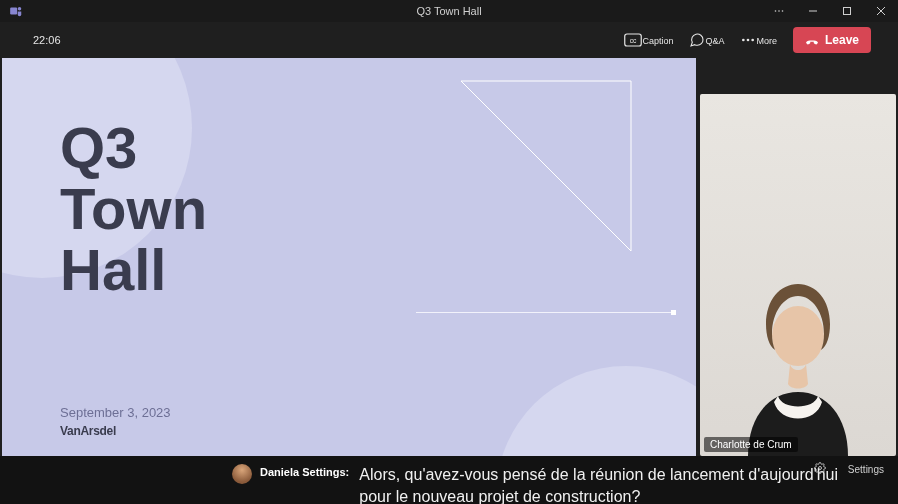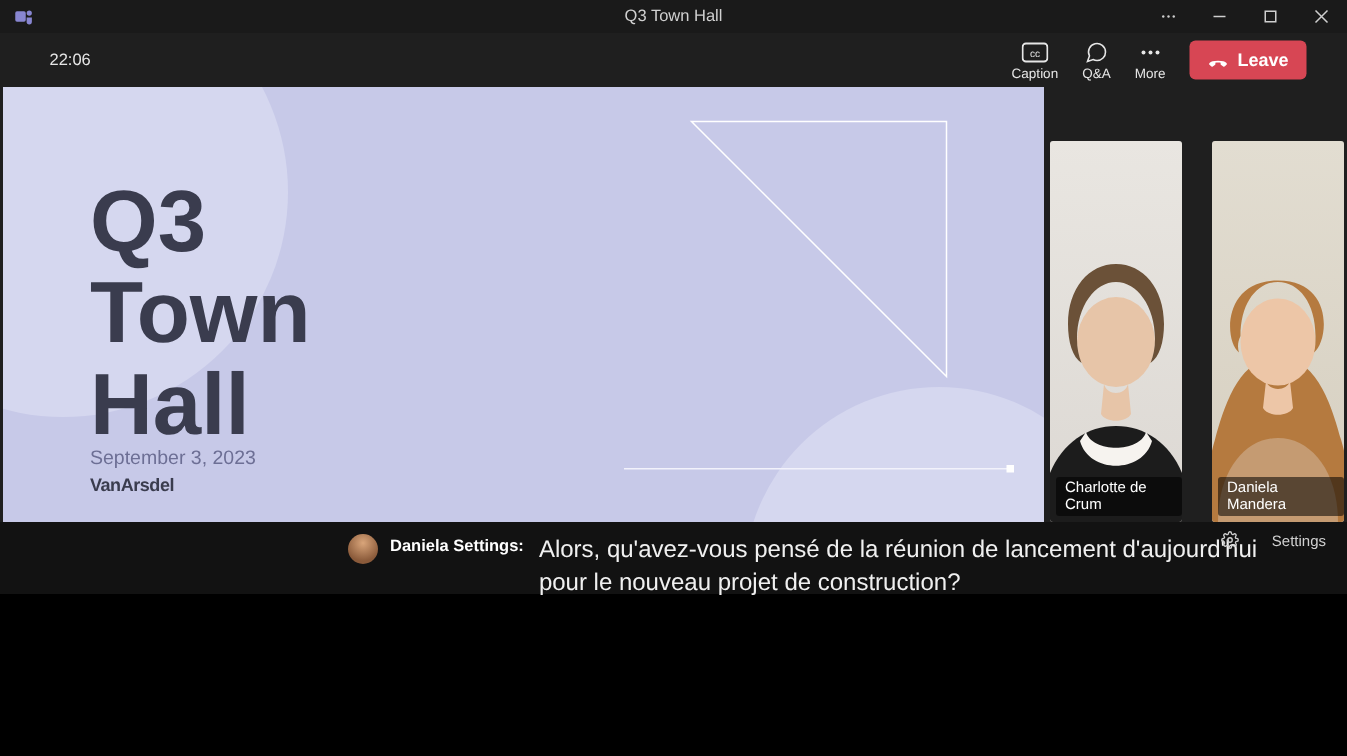--- a/index.html
+++ b/index.html
@@ -1,31 +1,31 @@
 <!DOCTYPE html>
 <html><head>
 <meta charset="utf-8">
 <style>
   * { margin: 0; padding: 0; box-sizing: border-box; }
   html, body { width: 898px; height: 504px; overflow: hidden; font-family: "Segoe UI", Arial, sans-serif; background: #000; color: #fff; }
-  .window { width: 898px; height: 396px; display: flex; flex-direction: column; background: #1f1f1f; }
+  .window { width: 898px; height: 504px; display: flex; flex-direction: column; background: #1f1f1f; }
 
   
   .titlebar { height: 22px; background: #1a1a1a; display: flex; align-items: center; position: relative; }
   .titlebar .app-icon { width: 20px; height: 20px; margin-left: 6px; display: flex; align-items: center; justify-content: center; color: #8886d1; }
   .titlebar .title { position: absolute; left: 50%; transform: translateX(-50%); font-size: 11px; color: #d0d0d0; }
   .titlebar .win-controls { margin-left: auto; display: flex; }
   .titlebar .win-btn { width: 34px; height: 22px; display: flex; align-items: center; justify-content: center; color: #cfcfcf; }
   .titlebar .win-btn svg { display:block; }
 
   
   .topbar { height: 36px; background: #1f1f1f; display: flex; align-items: center; padding: 0 27px; }
   .timer { font-size: 11px; color: #e6e6e6; margin-left: 6px; }
   .topbar .spacer { flex: 1; }
-  .ctrl-col { display: flex; flex-direction: column; align-items: center; justify-content: flex-start; margin: 0 8px; color: #e6e6e6; font-size: 9px; cursor: pointer; }
+  .ctrl-col { display: flex; flex-direction: row; align-items: center; justify-content: flex-start; margin: 0 8px; color: #e6e6e6; font-size: 9px; cursor: pointer; }
   .ctrl-col .ctrl-icon { height: 16px; display: flex; align-items: center; justify-content: center; }
   .ctrl-col .ctrl-label { margin-top: 1px; }
   .leave-btn { background: #d74654; border: none; border-radius: 4px; color: #fff; padding: 6px 12px; display: flex; align-items: flex-end; gap: 6px; font-size: 12px; margin-left: 8px; cursor: pointer; font-weight: 600; }
   .leave-btn svg { display:block; }
 
   
   .stage { flex: 1; display: flex; background: #1f1f1f; padding: 0 2px; }
   .slide { flex: 1; background: #c7c9e8; position: relative; overflow: hidden; margin-right: 4px; }
   .slide .big-circle { position: absolute; width: 300px; height: 300px; border-radius: 50%; background: #d5d7ef; left: -110px; top: -80px; }
   .slide .small-circle { position: absolute; width: 260px; height: 260px; border-radius: 50%; background: #d5d7ef; right: -60px; bottom: -170px; }
@@ -160,31 +160,20 @@
         <svg class="person" width="160" height="180" viewBox="0 0 160 180">
           <ellipse cx="80" cy="60" rx="26" ry="30" fill="#e7c5a8"></ellipse>
           <path d="M54 58c0-22 12-38 26-38s26 16 26 38c0 6-1 11-3 16 6-4 9-14 9-26 0-24-14-40-32-40S48 24 48 48c0 12 3 22 9 26-2-5-3-10-3-16z" fill="#6b5138"></path>
           <path d="M30 180c0-40 22-64 50-64s50 24 50 64z" fill="#1c1c1c"></path>
           <path d="M60 120c4 14 36 14 40 0l4 6c-6 22-42 22-48 0z" fill="#f6f3ef"></path>
           <path d="M72 88c2 8 14 8 16 0l2 20c-3 6-17 6-20 0z" fill="#e7c5a8"></path>
         </svg>
         <div class="name-tag">Charlotte de Crum</div>
       </div>
 
-      <div class="tile">
-        <div class="bg2"></div>
-        <svg class="person" width="170" height="190" viewBox="0 0 170 190">
-          <path d="M35 190c0-10 2-35 8-55 6-22 16-55 42-55s36 33 42 55c6 20 8 45 8 55z" fill="#b57a3f"></path>
-          <ellipse cx="85" cy="70" rx="25" ry="29" fill="#edc6a7"></ellipse>
-          <path d="M60 66c0-22 11-36 25-36s25 14 25 36c0 4 0 8-1 11 10-8 13-48-24-48S49 69 59 77c-1-3-1-7 1-11z" fill="#b57a3f"></path>
-          <path d="M45 190c0-34 18-56 40-56s40 22 40 56z" fill="#c59b72"></path>
-          <path d="M77 96c2 7 14 7 16 0l2 18c-3 6-17 6-20 0z" fill="#edc6a7"></path>
-        </svg>
-        <div class="name-tag">Daniela Mandera</div>
-      </div>
 
     </div>
   </div>
 
   <div class="caption-bar">
     <div class="avatar"></div>
     <div class="speaker">Daniela Settings:</div>
     <div class="text">Alors, qu'avez-vous pensé de la réunion de lancement d'aujourd'hui pour le nouveau projet de construction?</div>
     <div class="caption-settings">
       <span>

